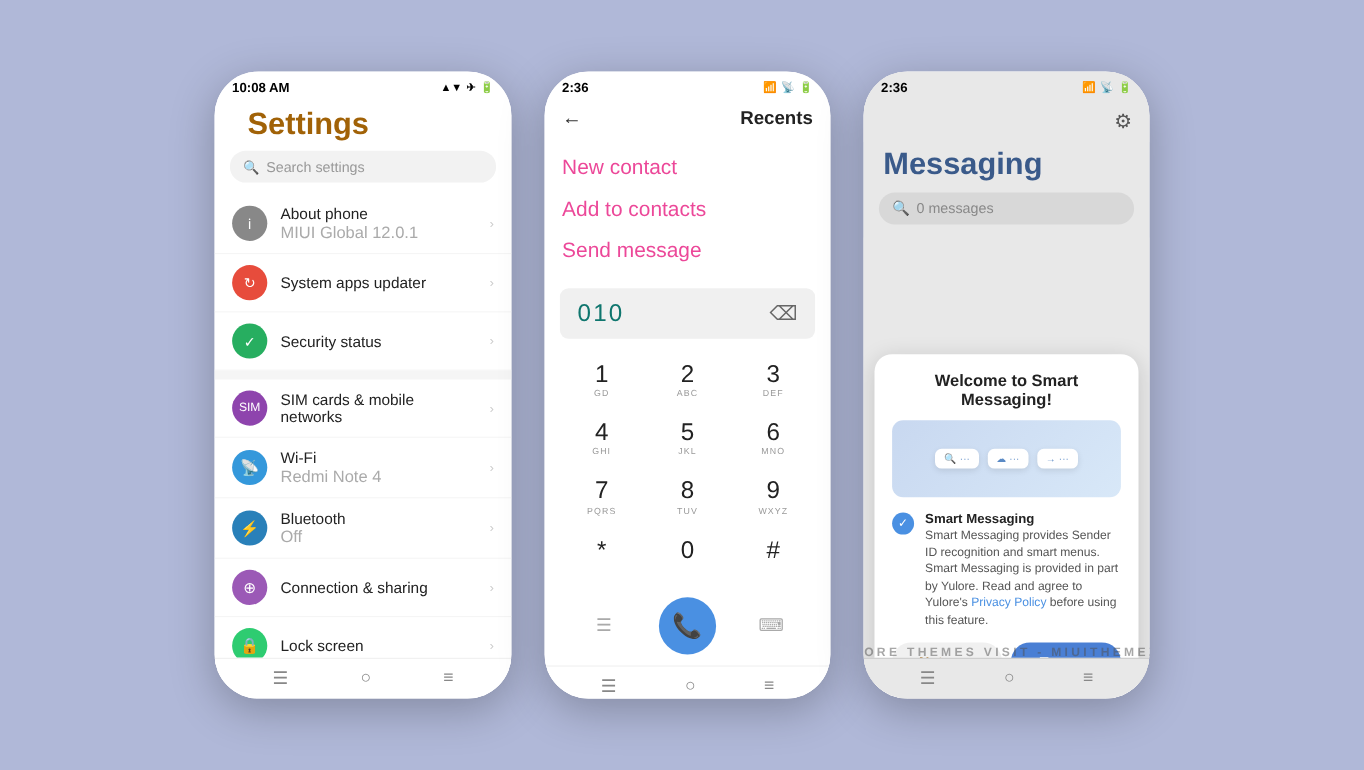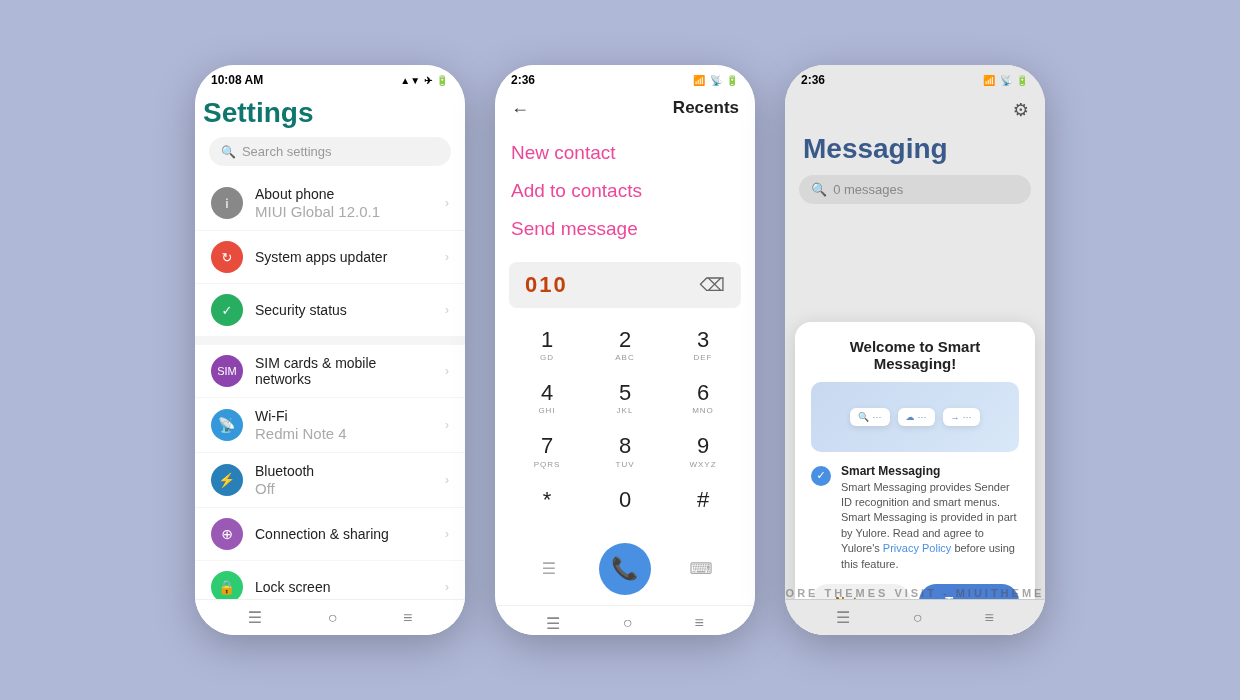--- a/index.html
+++ b/index.html
@@ -37,22 +37,22 @@
       font-weight: 600;
     }
     .status-bar .time { font-size: 12px; font-weight: 700; }
     .status-icons { display: flex; gap: 4px; align-items: center; font-size: 10px; }
 
     
     .settings-screen { background: #fff; height: 100%; display: flex; flex-direction: column; }
     .settings-title {
       font-size: 28px;
       font-weight: 700;
-      color: #0f766e;
-      padding: 6px 8px 8px;
+      color: #a16207;
+      padding: 6px 30px 8px;
     }
     .search-bar {
       margin: 0 14px 10px;
       background: #f2f2f2;
       border-radius: 20px;
       display: flex;
       align-items: center;
       padding: 7px 12px;
       gap: 6px;
       color: #999;
@@ -105,21 +105,21 @@
 
     .number-display {
       background: #f0f0f0;
       margin: 8px 14px;
       border-radius: 8px;
       padding: 10px 16px;
       display: flex;
       justify-content: space-between;
       align-items: center;
     }
-    .number-text { font-size: 22px; font-weight: 700; color: #c2410c; letter-spacing: 2px; text-align: center; }
+    .number-text { font-size: 22px; font-weight: 400; color: #0f766e; letter-spacing: 2px; text-align: center; }
     .backspace-btn { font-size: 18px; color: #666; }
 
     .dialpad {
       display: grid;
       grid-template-columns: repeat(3, 1fr);
       gap: 2px;
       padding: 4px 14px;
       flex: 1;
     }
     .dial-key {

